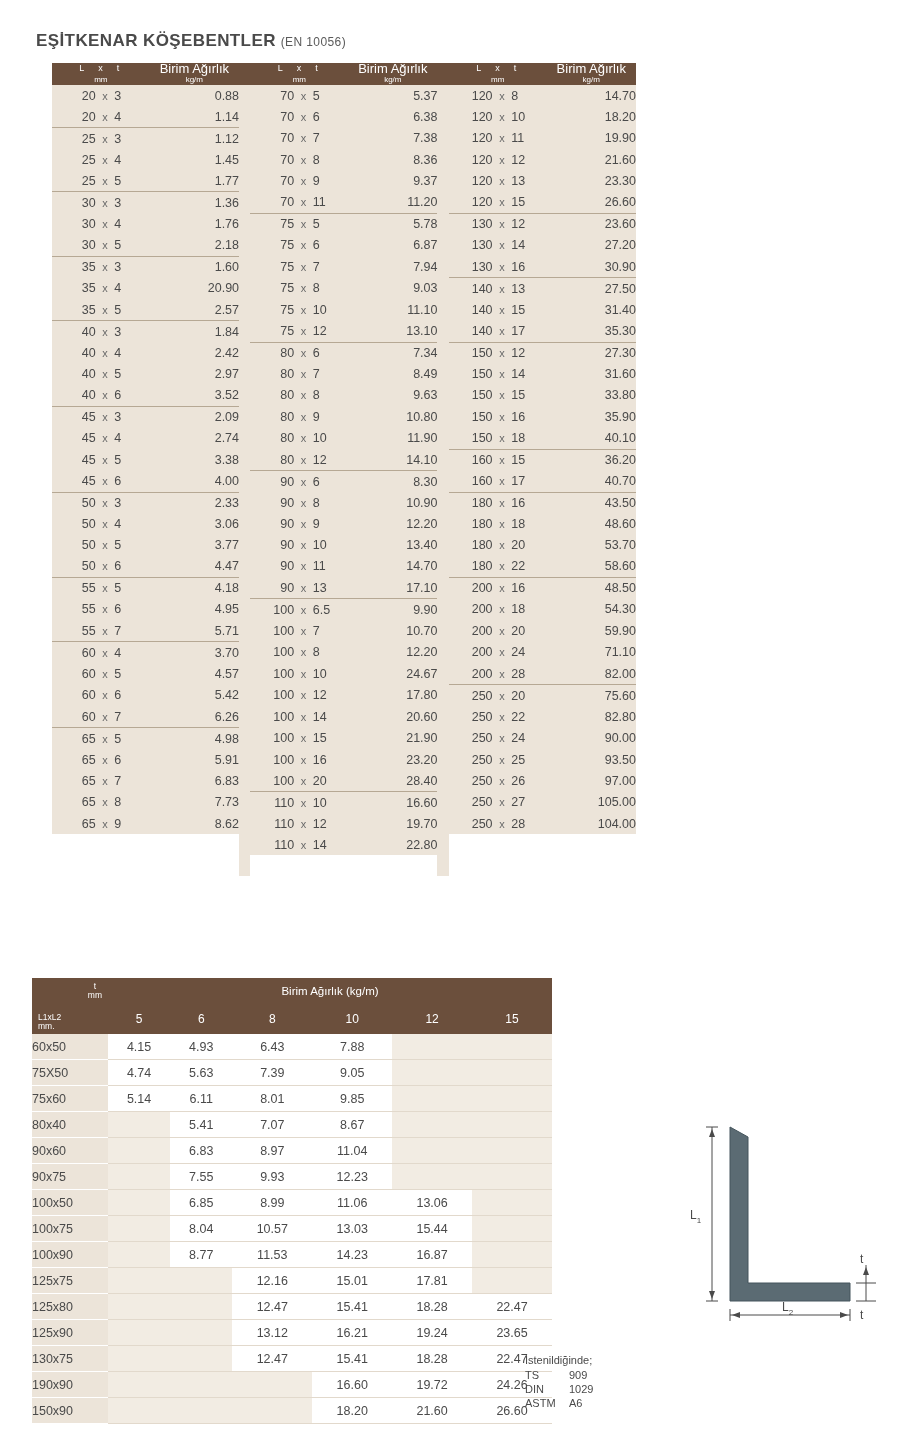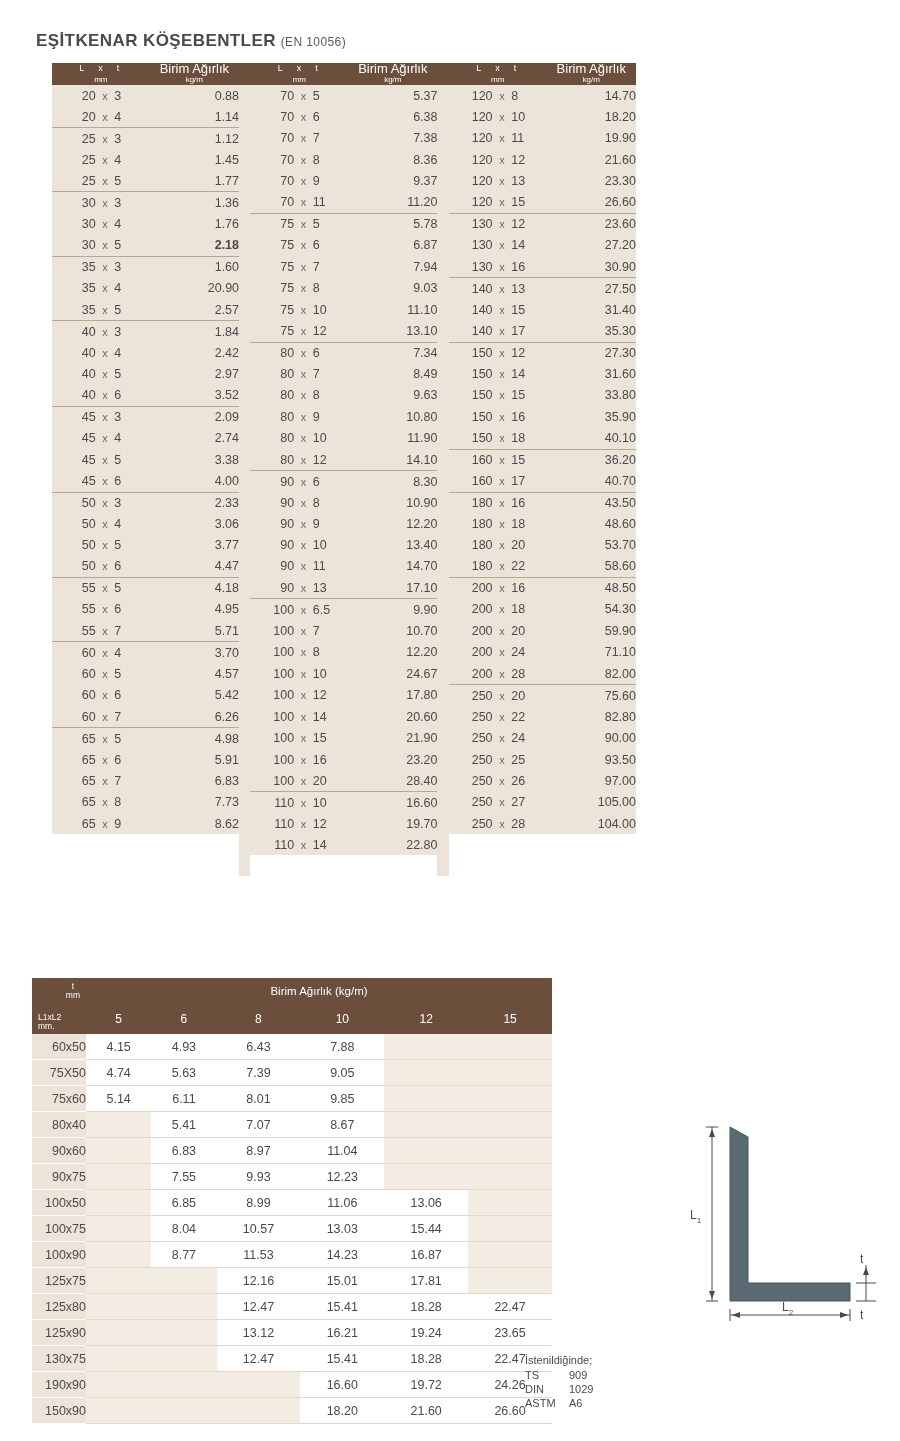--- a/index.html
+++ b/index.html
@@ -77,21 +77,21 @@
     background:#6b4f3c;color:#fff;font-size:8.5px;text-align:left;
     vertical-align:bottom;padding:0 0 3px 6px;position:relative;
   }
   .corner .tt{position:absolute;right:6px;top:4px;text-align:center;font-size:8.5px;line-height:9px;}
   .corner .ll{position:absolute;left:6px;bottom:3px;text-align:left;font-size:8.5px;line-height:9px;}
   .t2 td{
     font-size:12.5px;color:#4a4a4a;height:25px;text-align:center;
     background:#ffffff;border-bottom:1px solid #e2d9cc;
   }
   .t2 td.lbl{
-    background:#ece4d9;text-align:right;font-size:12.5px;width:54px;
+    background:#ece4d9;text-align:left;font-size:12.5px;width:76px;
     border-bottom:1px solid #ffffff;
   }
   .t2 td.shade{background:#f2ece3;}
 
   
   #notes{
     position:absolute;left:525px;top:1353px;
     font-size:11px;color:#4a4a4a;line-height:14px;
   }
   #notes .ntitle{margin-bottom:1px;}
@@ -255,21 +255,21 @@
           <td class="blockgap"></td>
           <td class="a">130</td>
           <td class="x">x</td>
           <td class="b">12</td>
           <td class="w">23.60</td>
         </tr>
         <tr>
           <td class="a" style="border-bottom: 1px solid rgb(182, 168, 148);">30</td>
           <td class="x" style="border-bottom: 1px solid rgb(182, 168, 148);">x</td>
           <td class="b" style="border-bottom: 1px solid rgb(182, 168, 148);">5</td>
-          <td class="w" style="border-bottom: 1px solid rgb(182, 168, 148); font-weight: bold;">2.18</td>
+          <td class="w" style="border-bottom: 1px solid rgb(182, 168, 148);">2.18</td>
           <td class="blockgap"></td>
           <td class="a">75</td>
           <td class="x">x</td>
           <td class="b">6</td>
           <td class="w">6.87</td>
           <td class="blockgap"></td>
           <td class="a">130</td>
           <td class="x">x</td>
           <td class="b">14</td>
           <td class="w">27.20</td>

